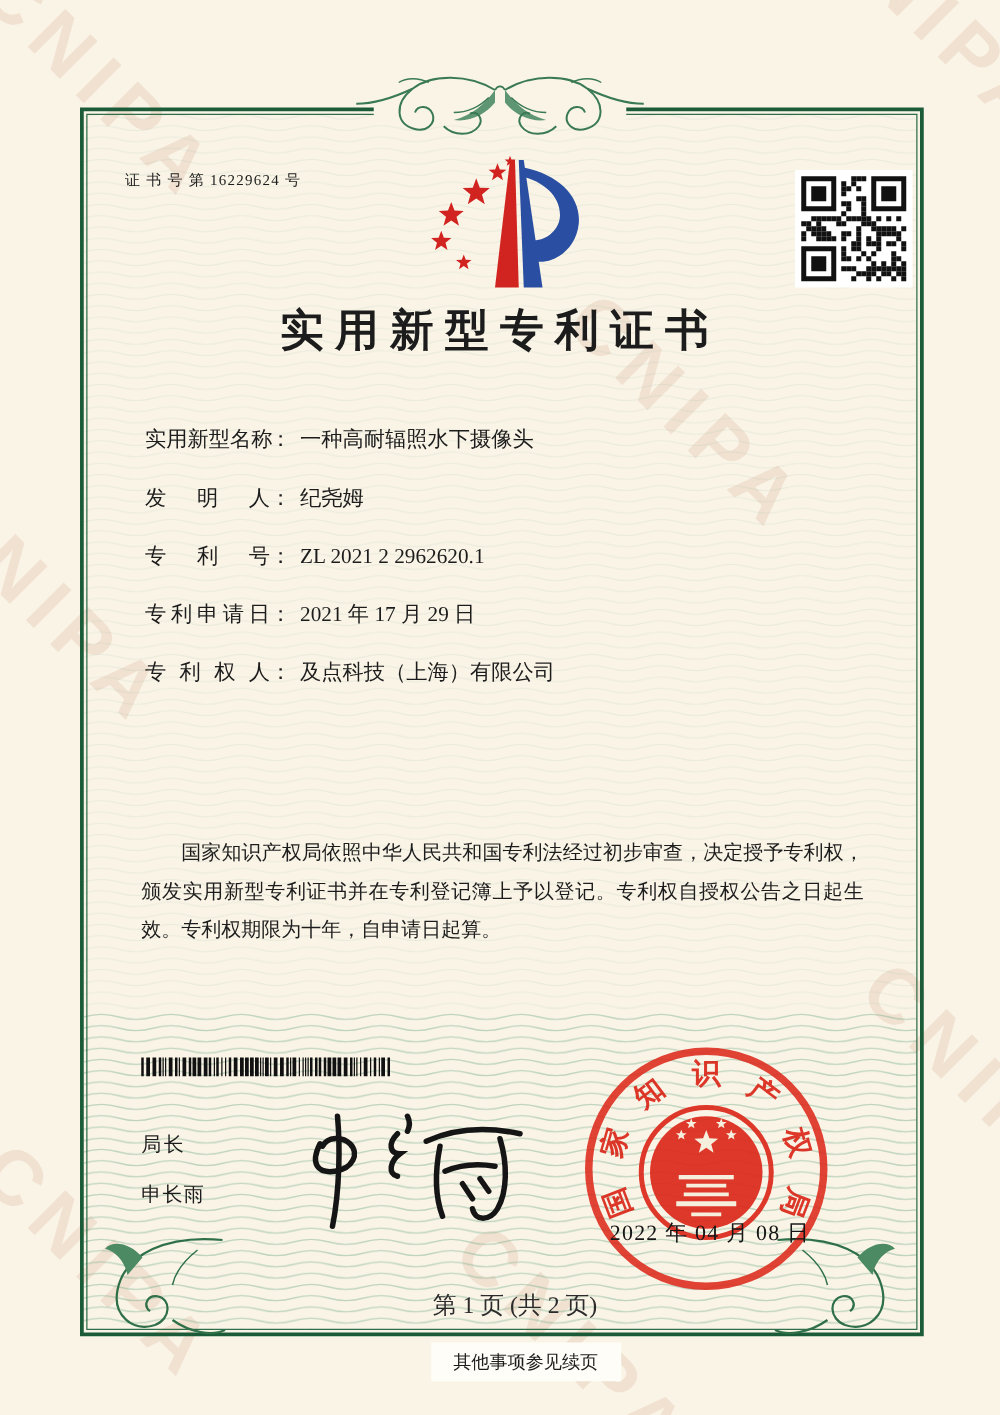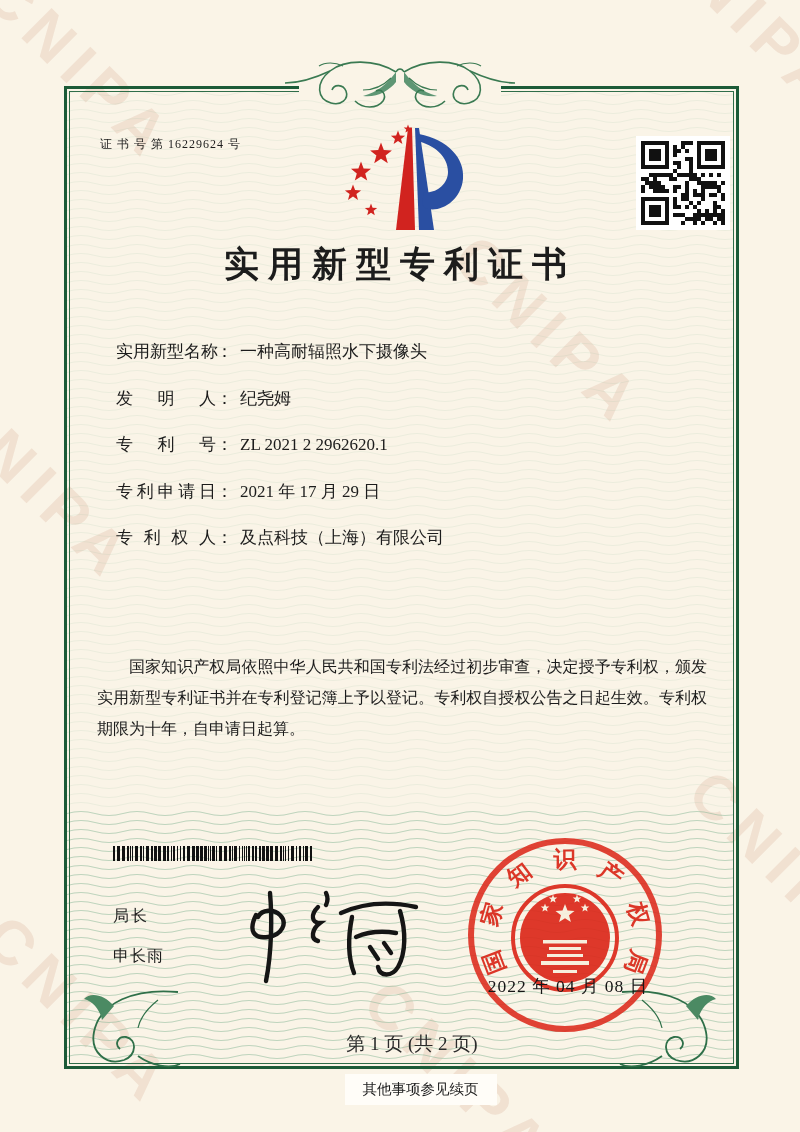--- a/index.html
+++ b/index.html
@@ -23,21 +23,21 @@
   
   .fields{position:absolute;left:100px;top:340px;width:610px;z-index:4;font-size:17px;margin-left:16px;}
   .frow{position:relative;height:20px;margin-bottom:26.5px;white-space:nowrap;}
   .flabel{display:inline-block;width:100px;text-align:justify;text-align-last:justify;}
   .flabel.natural{width:auto;text-align:left;text-align-last:auto;}
   .colon{margin-right:7px;}
   .fpair2{position:absolute;left:310px;top:0;}
   
   .paras{position:absolute;left:97px;top:651px;width:610px;z-index:4;
          font-size:16px;line-height:31px;text-align:justify;}
-  .paras p{margin:0;text-indent:2em;}
+  .paras p{margin:16px;text-indent:2em;}
   
   .barcode{position:absolute;left:113px;top:846px;width:205px;height:15px;z-index:4;
            display:flex;align-items:stretch;}
   .barcode i{display:block;height:100%;}
   
   .off-title{position:absolute;left:113px;top:906px;font-size:16px;z-index:4;letter-spacing:2px;}
   .off-name{position:absolute;left:113px;top:946px;font-size:16px;z-index:4;letter-spacing:1px;}
   .sig{position:absolute;left:238px;top:885px;z-index:5;}
   
   .seal{position:absolute;left:468px;top:838px;width:194px;height:194px;z-index:5;}

